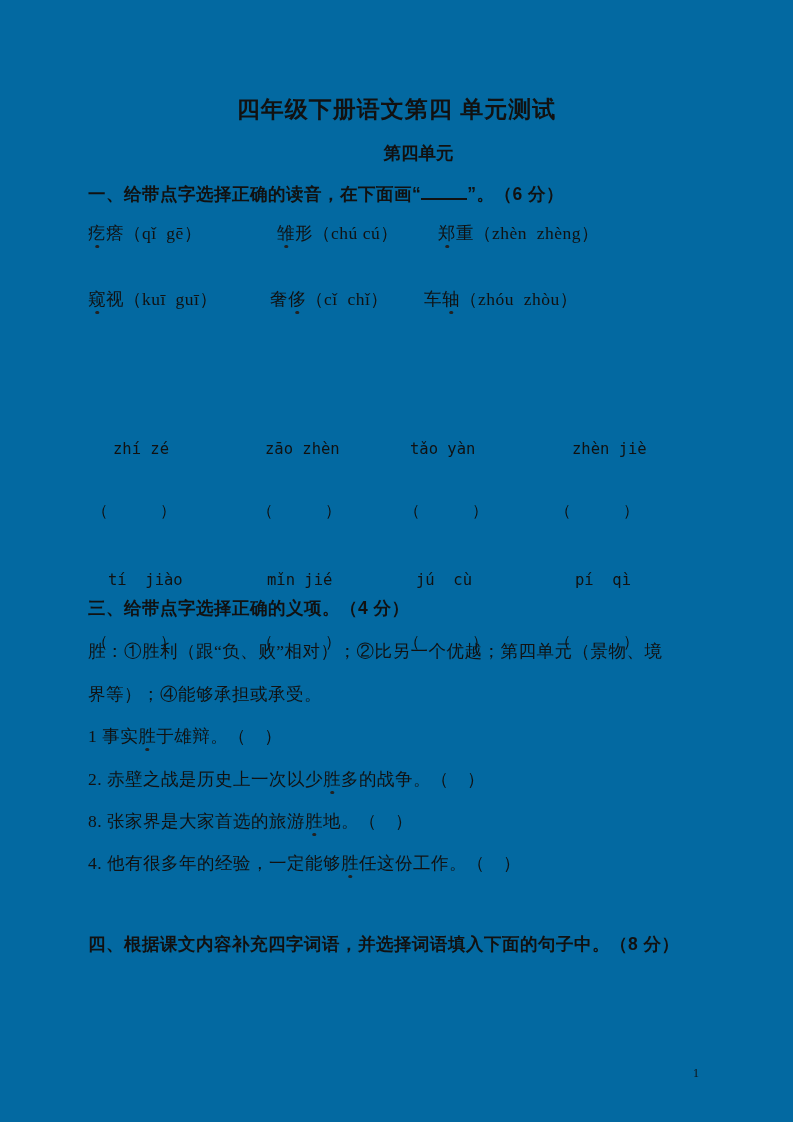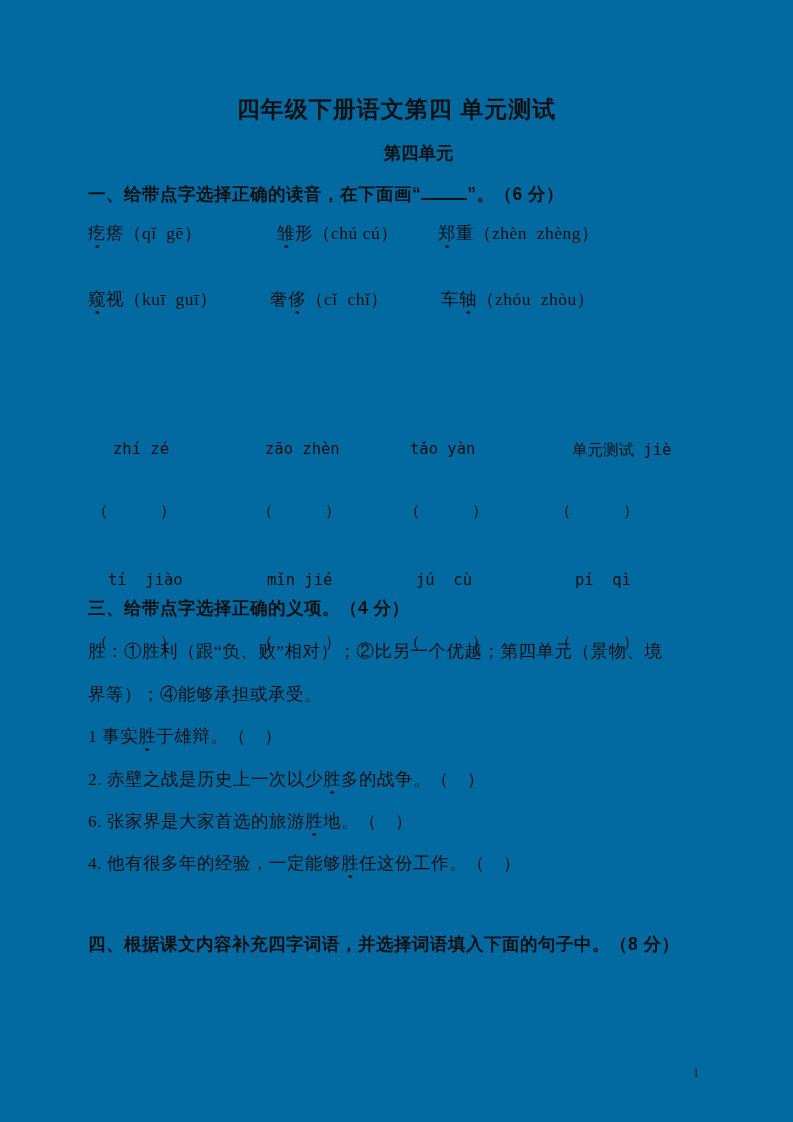--- a/index.html
+++ b/index.html
@@ -54,29 +54,29 @@
 
   <div class="line body-line rel" style="top:221px">
     <span class="pos" style="left:0"><span class="du">疙</span><span>瘩（qǐ  gē）</span></span>
     <span class="pos" style="left:189px"><span class="du">雏</span><span>形（chú cú）</span></span>
     <span class="pos" style="left:350px"><span class="du">郑</span><span>重（zhèn  zhèng）</span></span>
   </div>
 
   <div class="line body-line rel" style="top:263px">
     <span class="pos" style="left:0"><span class="du">窥</span><span>视（kuī  guī）</span></span>
     <span class="pos" style="left:182px"><span>奢</span><span class="du">侈</span><span>（cǐ  chǐ）</span></span>
-    <span class="pos" style="left:353px"><span>车</span><span class="du">轴</span><span>（zhóu  zhòu）</span></span>
+    <span class="pos" style="left:336px"><span>车</span><span class="du">轴</span><span>（zhóu  zhòu）</span></span>
   </div>
 
 
   <div class="line rel" style="top:392px">
     <span class="pos pinyin" style="left:25px">zhí zé</span>
     <span class="pos pinyin" style="left:177px">zāo zhèn</span>
     <span class="pos pinyin" style="left:322px">tǎo yàn</span>
-    <span class="pos pinyin" style="left:484px">单元测试 jiè</span>
+    <span class="pos pinyin" style="left:484px">zhèn jiè</span>
   </div>
 
   <div class="line rel" style="top:429px">
     <div class="pcell" style="left:4px"><span>（</span><span>）</span></div>
     <div class="pcell" style="left:169px"><span>（</span><span>）</span></div>
     <div class="pcell" style="left:316px"><span>（</span><span>）</span></div>
     <div class="pcell" style="left:467px"><span>（</span><span>）</span></div>
   </div>
 
   <div class="line rel" style="top:475px">
@@ -93,21 +93,21 @@
     <div class="pcell" style="left:467px"><span>（</span><span>）</span></div>
   </div>
 
   <div class="line heading" style="top:596px">三、给带点字选择正确的义项。（4 分）</div>
 
   <div class="line body-line" style="top:639px">胜：①胜利（跟“负、败”相对）；②比另一个优越；第四单元（景物、境</div>
   <div class="line body-line" style="top:682px">界等）；④能够承担或承受。</div>
 
   <div class="line body-line" style="top:724px"><span>1 事实</span><span class="du">胜</span><span>于雄辩。（　）</span></div>
   <div class="line body-line" style="top:767px"><span>2. 赤壁之战是历史上一次以少</span><span class="du">胜</span><span>多的战争。（　）</span></div>
-  <div class="line body-line" style="top:809px"><span>6. 张家界是大家首选的旅游</span><span class="du">胜</span><span>地。（　）</span></div>
+  <div class="line body-line" style="top:809px"><span>8. 张家界是大家首选的旅游</span><span class="du">胜</span><span>地。（　）</span></div>
   <div class="line body-line" style="top:851px"><span>4. 他有很多年的经验，一定能够</span><span class="du">胜</span><span>任这份工作。（　）</span></div>
 
   <div class="line heading" style="top:932px">四、根据课文内容补充四字词语，并选择词语填入下面的句子中。（8 分）</div>
 
   <div class="line body-line rel" style="top:975px">
     <span class="pos" style="left:0">从（　）不迫</span>
     <span class="pos" style="left:150px">生（　）勃勃</span>
     <span class="pos" style="left:302px">无（　）无虑</span>
     <span class="pos" style="left:454px">变化多（　）</span>
   </div>

